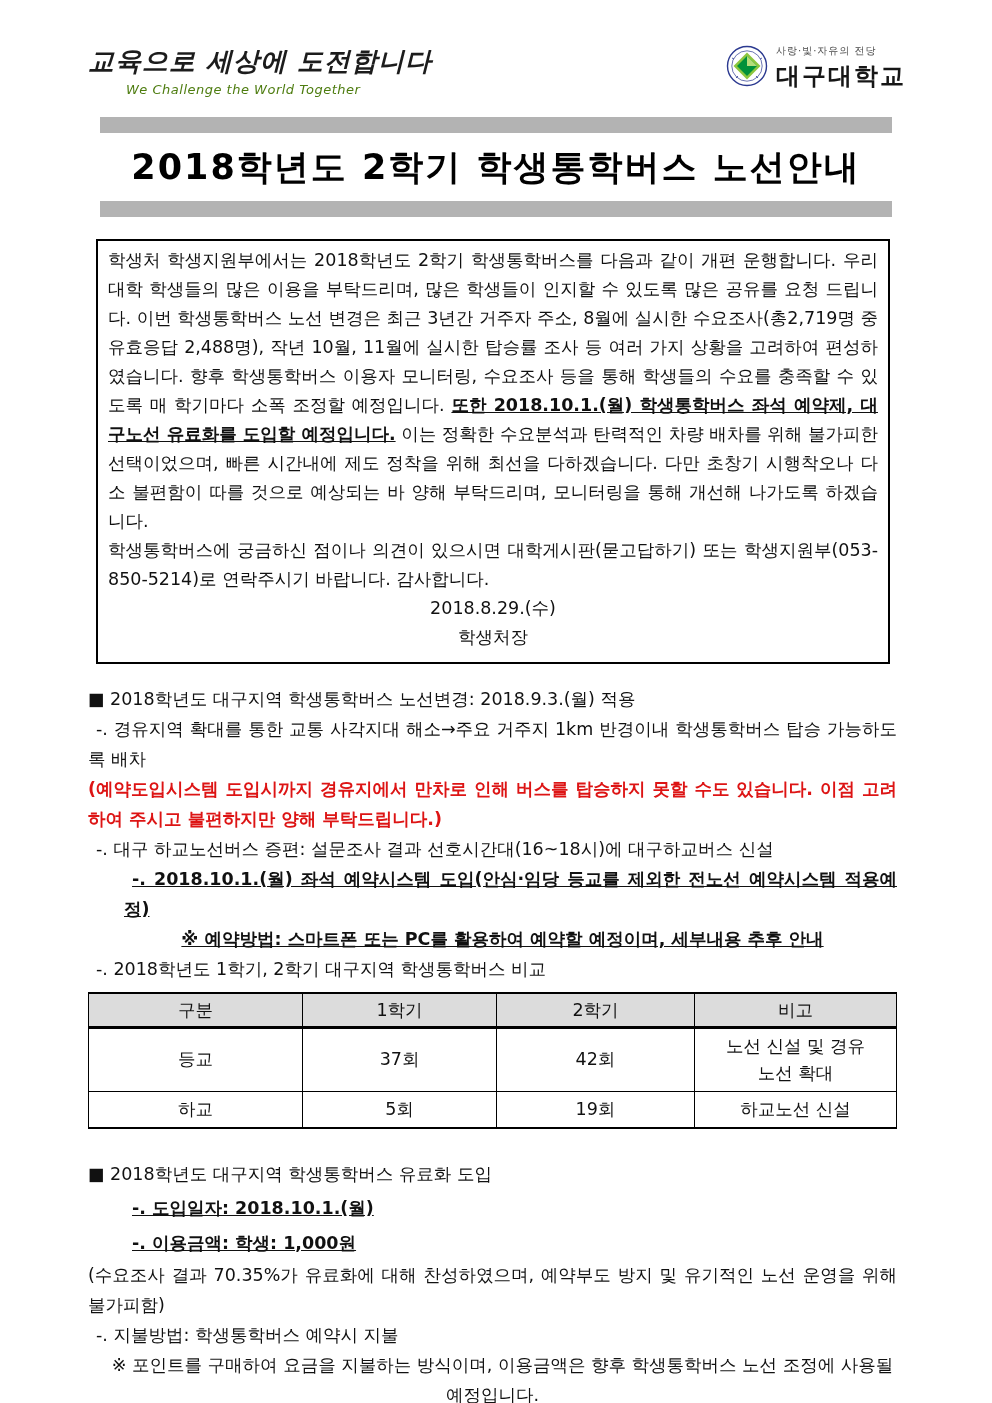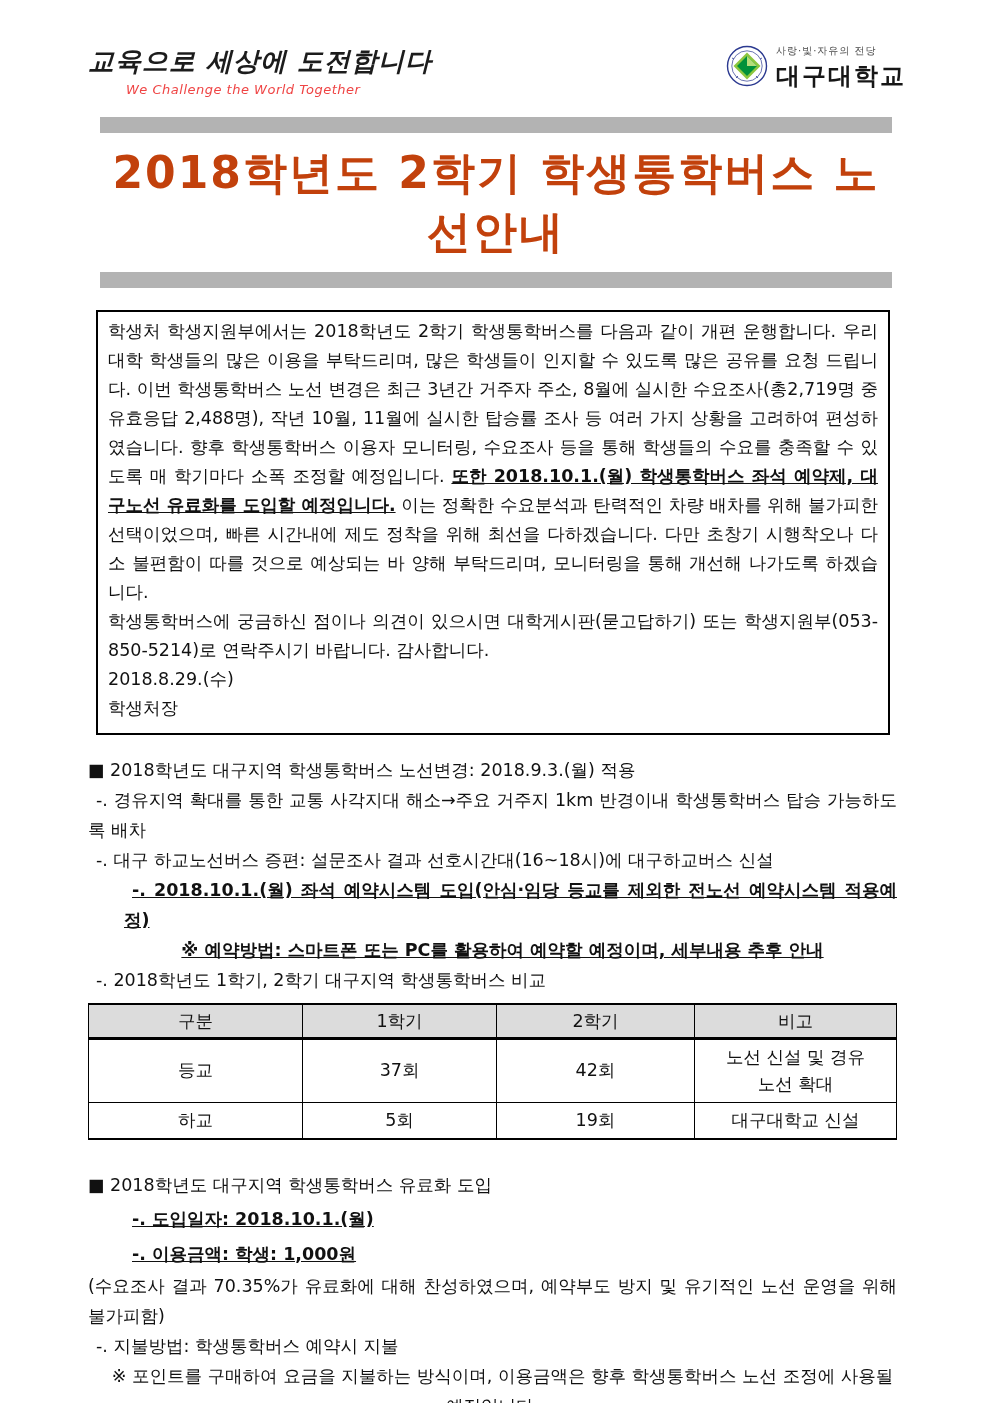--- a/index.html
+++ b/index.html
@@ -24,50 +24,50 @@
   .slogan-kr {
     font-size: 26px;
     font-weight: bold;
     font-style: italic;
     letter-spacing: 1px;
     color: #1c1c1c;
   }
   .slogan-en {
     font-size: 13px;
     font-style: italic;
-    color: #ef4444;
+    color: #4d7c0f;
     margin: 3px 0 0 38px;
     letter-spacing: 0.5px;
   }
   .univ { display: flex; align-items: center; gap: 8px; }
   .univ-text { display: flex; flex-direction: column; }
   .univ-motto { font-size: 10px; color: #4a4a4a; letter-spacing: 1px; margin-bottom: 2px; }
   .univ-name { font-size: 24px; font-weight: bold; color: #161616; letter-spacing: 2px; }
   
   .title-block { margin: 20px 100px 0 100px; }
   .gray-bar { height: 16px; background: #b3b3b3; }
   .doc-title {
     text-align: center;
-    font-size: 44px;
+    font-size: 35px;
     font-weight: bold;
     letter-spacing: 2px;
-    color: #c2410c;
+    color: #000000;
     padding: 11px 0 10px 0;
   }
   
   .notice-box {
     margin: 22px 102px 0 96px;
     border: 2px solid #000000;
     padding: 5px 10px 10px 10px;
     font-size: 17.5px;
     line-height: 29px;
   }
   .jp { text-align: justify; word-break: break-all; }
   .emph { font-weight: bold; text-decoration: underline; }
-  .center-line { }
+  .center-line { text-align: center; }
   
   .sections { margin: 0 95px 0 88px; font-size: 17.5px; line-height: 30px; }
   .sec-heading { margin-top: 20px; }
   .item { text-indent: 8px; text-align: justify; word-break: break-all; }
   .item.flat { text-indent: 8px; margin-left: 36px; }
   .note-item { text-indent: 20px; text-align: center; }
   .red-bold { color: #dd1414; font-weight: bold; text-align: justify; word-break: break-all; }
   .bu { font-weight: bold; text-decoration: underline; }
   
   .cmp-table {
@@ -138,20 +138,21 @@
     <p class="jp">학생통학버스에 궁금하신 점이나 의견이 있으시면 대학게시판(묻고답하기) 또는 학생지원부(053-850-5214)로 연락주시기 바랍니다. 감사합니다.</p>
     <p class="center-line">2018.8.29.(수)</p>
     <p class="center-line">학생처장</p>
   </div>
 
   <div class="sections">
 
     <div>
       <p class="sec-heading">■ 2018학년도 대구지역 학생통학버스 노선변경: 2018.9.3.(월) 적용</p>
       <p class="item">-. 경유지역 확대를 통한 교통 사각지대 해소→주요 거주지 1km 반경이내 학생통학버스 탑승 가능하도록 배차</p>
+      <p class="red-bold">(예약도입시스템 도입시까지 경유지에서 만차로 인해 버스를 탑승하지 못할 수도 있습니다. 이점 고려하여 주시고 불편하지만 양해 부탁드립니다.)</p>
       <p class="item">-. 대구 하교노선버스 증편: 설문조사 결과 선호시간대(16~18시)에 대구하교버스 신설</p>
       <p class="item flat"><span class="bu">-. 2018.10.1.(월) 좌석 예약시스템 도입(안심·임당 등교를 제외한 전노선 예약시스템 적용예정)</span></p>
       <p class="note-item"><span class="bu">※ 예약방법: 스마트폰 또는 PC를 활용하여 예약할 예정이며, 세부내용 추후 안내</span></p>
       <p class="item">-. 2018학년도 1학기, 2학기 대구지역 학생통학버스 비교</p>
     </div>
 
     <table class="cmp-table">
       <colgroup>
         <col class="col1">
           <col class="col2">
@@ -170,21 +171,21 @@
         <tr class="r1">
           <td>등교</td>
           <td>37회</td>
           <td>42회</td>
           <td class="remark-cell">노선 신설 및 경유 노선 확대</td>
         </tr>
         <tr class="r2">
           <td>하교</td>
           <td>5회</td>
           <td>19회</td>
-          <td>대구대학교 신설</td>
+          <td>하교노선 신설</td>
         </tr>
       </tbody>
     </table>
 
     <div>
       <p class="sec-heading" style="margin-top:30px;">■ 2018학년도 대구지역 학생통학버스 유료화 도입</p>
       <p class="item flat" style="margin-top:4px;"><span class="bu">-. 도입일자: 2018.10.1.(월)</span></p>
       <p class="item flat" style="margin-top:5px;"><span class="bu">-. 이용금액: 학생: 1,000원</span></p>
       <p class="jp" style="margin-top:2px;">(수요조사 결과 70.35%가 유료화에 대해 찬성하였으며, 예약부도 방지 및 유기적인 노선 운영을 위해 불가피함)</p>
       <p class="item">-. 지불방법: 학생통학버스 예약시 지불</p>

